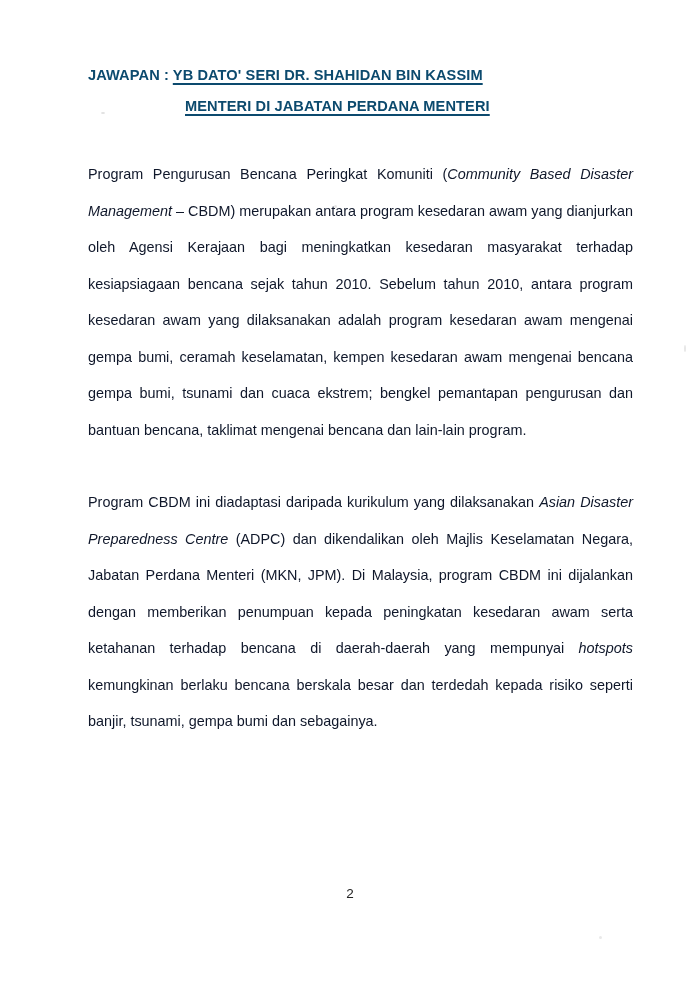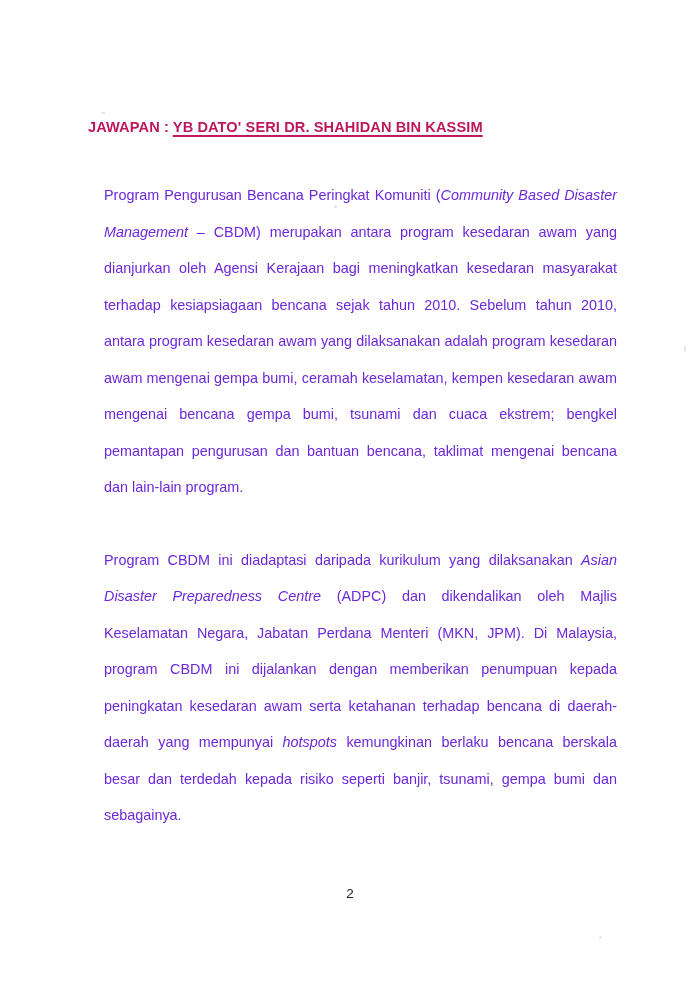--- a/index.html
+++ b/index.html
@@ -22,26 +22,26 @@
   }
   .content {
     position: absolute;
     left: 88px;
     top: 0;
     width: 545px;
   }
 
   
   .heading {
-    margin-top: 112px;
+    margin-top: 60px;
     font-size: 14.6px;
     font-weight: bold;
     letter-spacing: 0.1px;
     line-height: 31px;
-    color: #be185d;
+    color: #0c4a6e;
   }
   .heading-line {
     white-space: nowrap;
   }
   .heading-line-2 {
     padding-left: 97px;
   }
   .u {
     text-decoration: underline;
     text-underline-offset: 2.5px;
@@ -50,22 +50,22 @@
   .heading-prefix {
     text-decoration: none;
   }
 
   
   .para {
     font-size: 14.4px;
     line-height: 36.5px;
     text-align: justify;
     text-justify: inter-word;
-    color: #6d28d9;
-    margin: 16px;
+    color: #0f172a;
+    margin: 0;
   }
   .para.first { margin-top: 34px; }
   .para.subsequent { margin-top: 36px; }
   .para i { font-style: italic; }
 
   
   .page-number {
     position: absolute;
     left: 0;
     right: 0;
@@ -93,20 +93,21 @@
 
   <div class="speck speck-a"></div>
   <div class="speck speck-b"></div>
   <div class="speck speck-c"></div>
   <div class="speck speck-d"></div>
 
   <div class="content">
 
     <div class="heading">
       <div class="heading-line"><span class="heading-prefix">JAWAPAN : </span><span class="u">YB DATO' SERI DR. SHAHIDAN BIN KASSIM</span></div>
+      <div class="heading-line heading-line-2"><span class="u">MENTERI DI JABATAN PERDANA MENTERI</span></div>
     </div>
 
     <p class="para first"><span>Program Pengurusan Bencana Peringkat Komuniti (</span><i>Community Based Disaster Management</i><span> – CBDM) merupakan antara program kesedaran awam yang dianjurkan oleh Agensi Kerajaan bagi meningkatkan kesedaran masyarakat terhadap kesiapsiagaan bencana sejak tahun 2010. Sebelum tahun 2010, antara program kesedaran awam yang dilaksanakan adalah program kesedaran awam mengenai gempa bumi, ceramah keselamatan, kempen kesedaran awam mengenai bencana gempa bumi, tsunami dan cuaca ekstrem; bengkel pemantapan pengurusan dan bantuan bencana, taklimat mengenai bencana dan lain-lain program.</span></p>
     <p class="para subsequent"><span>Program CBDM ini diadaptasi daripada kurikulum yang dilaksanakan </span><i>Asian Disaster Preparedness Centre</i><span> (ADPC) dan dikendalikan oleh Majlis Keselamatan Negara, Jabatan Perdana Menteri (MKN, JPM). Di Malaysia, program CBDM ini dijalankan dengan memberikan penumpuan kepada peningkatan kesedaran awam serta ketahanan terhadap bencana di daerah-daerah yang mempunyai </span><i>hotspots</i><span> kemungkinan berlaku bencana berskala besar dan terdedah kepada risiko seperti banjir, tsunami, gempa bumi dan sebagainya.</span></p>
 
   </div>
 
   <div class="page-number">2</div>
 
 </div>

